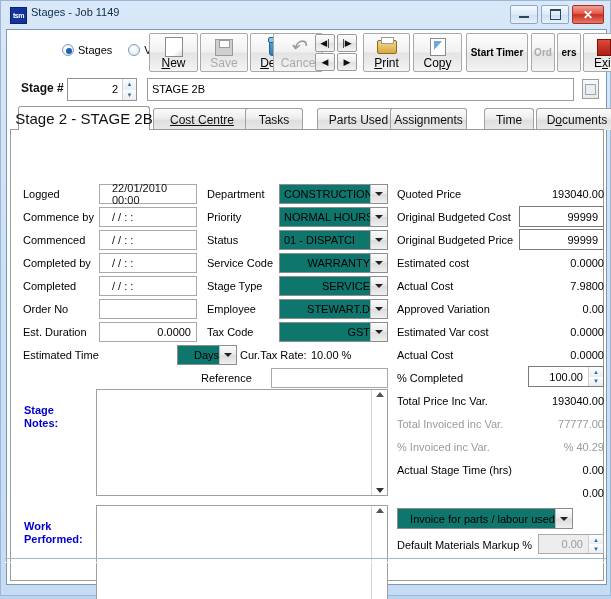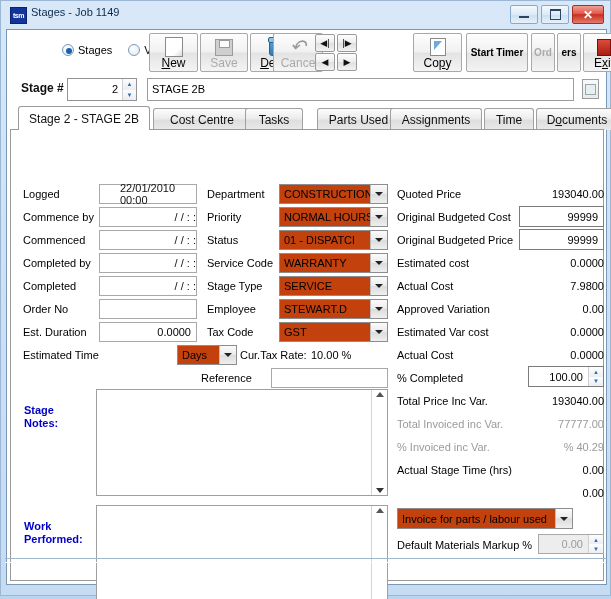--- a/index.html
+++ b/index.html
@@ -116,41 +116,41 @@
   .tab{
     position:absolute;top:2px;height:22px;box-sizing:border-box;
     border:1px solid #a0a0a0;border-bottom:none;
     border-radius:3px 3px 0 0;
     background:linear-gradient(180deg,#fcfcfc 0%,#ececec 45%,#dedede 55%,#e9e9e9 100%);
     display:flex;align-items:center;justify-content:center;
     font-size:12px;color:#111;white-space:nowrap;
   }
   .tab.active{
     top:0;height:24px;background:#fff;border-color:#9a9a9a;z-index:5;
-    font-size:12px;
+    font-size:15px;
     align-items:center;
   }
   .tabpage{
     position:absolute;left:3px;top:99px;width:594px;height:452px;
     background:#fff;border:1px solid #9a9a9a;box-sizing:border-box;
   }
 
   
   .lab{position:absolute;font-size:11px;color:#000;white-space:nowrap;}
   .labblue{position:absolute;font-size:11px;color:#0000c8;font-weight:bold;white-space:nowrap;line-height:13px;margin-top:12px;}
   .inp{
     position:absolute;box-sizing:border-box;background:#fff;border:1px solid #a8a8a8;
     font-size:11px;display:flex;align-items:center;
   }
   .inp.r{justify-content:flex-end;padding-right:5px;}
-  .inp.l{padding-left:20px;justify-content:flex-end;}
+  .inp.l{padding-left:12px;}
   .inp.strong{border-color:#7b7b7b;}
   .combo{
-    position:absolute;box-sizing:border-box;border:1px solid #8d8d8d;background:#c2410c;
-    display:flex;align-items:center;font-size:11px;
+    position:absolute;box-sizing:border-box;border:1px solid #8d8d8d;background:#0f766e;
+    display:flex;align-items:center;font-size:11px;text-align:right;
   }
   .combo .cv{flex:1;padding-left:4px;white-space:nowrap;overflow:hidden;}
   .combo .carrow{
     width:17px;height:100%;box-sizing:border-box;
     border-left:1px solid #bdbdbd;
     background:linear-gradient(180deg,#fbfbfb 0%,#ebebeb 48%,#dcdcdc 52%,#efefef 100%);
     display:flex;align-items:center;justify-content:center;
   }
   .carrow b{
     display:block;width:0;height:0;border-left:4px solid transparent;border-right:4px solid transparent;
@@ -277,20 +277,26 @@
         <span class="lbl">Cance</span>
       </div>
 
       <div class="navcluster">
         <div class="navbtn" style="left:0;top:1px;">◀|</div>
         <div class="navbtn" style="left:22px;top:1px;">|▶</div>
         <div class="navbtn" style="left:0;top:20px;">◀</div>
         <div class="navbtn" style="left:22px;top:20px;">▶</div>
       </div>
 
+      <div class="tbtn" style="left:356px;width:47px;">
+        <span class="ic">
+            <i class="ic-print"></i>
+          </span>
+        <span class="lbl"><span class="u">P</span><span>rint</span></span>
+      </div>
 
       <div class="tbtn" style="left:406px;width:49px;">
         <span class="ic">
             <i class="ic-copy"></i>
           </span>
         <span class="lbl"><span>Co</span><span class="u">p</span><span>y</span></span>
       </div>
 
       <div class="tbtn plain" style="left:459px;width:62px;">
         <span class="lbl">Start Timer</span>
@@ -326,30 +332,30 @@
       </div>
       <div class="sqbtn" style="left:575px;top:3px;width:17px;height:20px;">
         <i></i>
       </div>
     </div>
 
     <div class="tabbar">
       <div class="tab active" style="left:8px;width:132px;">
         <span>Stage 2 - STAGE 2B</span>
       </div>
-      <div class="tab" style="left:143px;width:98px;">
+      <div class="tab" style="left:143px;width:98px;text-decoration:underline;">
         <span>Cost Centre</span>
       </div>
       <div class="tab" style="left:235px;width:58px;">
         <span>Tasks</span>
       </div>
       <div class="tab" style="left:307px;width:83px;">
         <span>Parts Used</span>
       </div>
-      <div class="tab" style="left:380px;width:92px;">
+      <div class="tab" style="left:380px;width:77px;">
         <span>Assignments</span>
       </div>
       <div class="tab" style="left:474px;width:50px;">
         <span>Time</span>
       </div>
       <div class="tab" style="left:526px;width:82px;">
         <span><span>D</span><span class="u">o</span><span>cuments</span></span>
       </div>
     </div>
 

